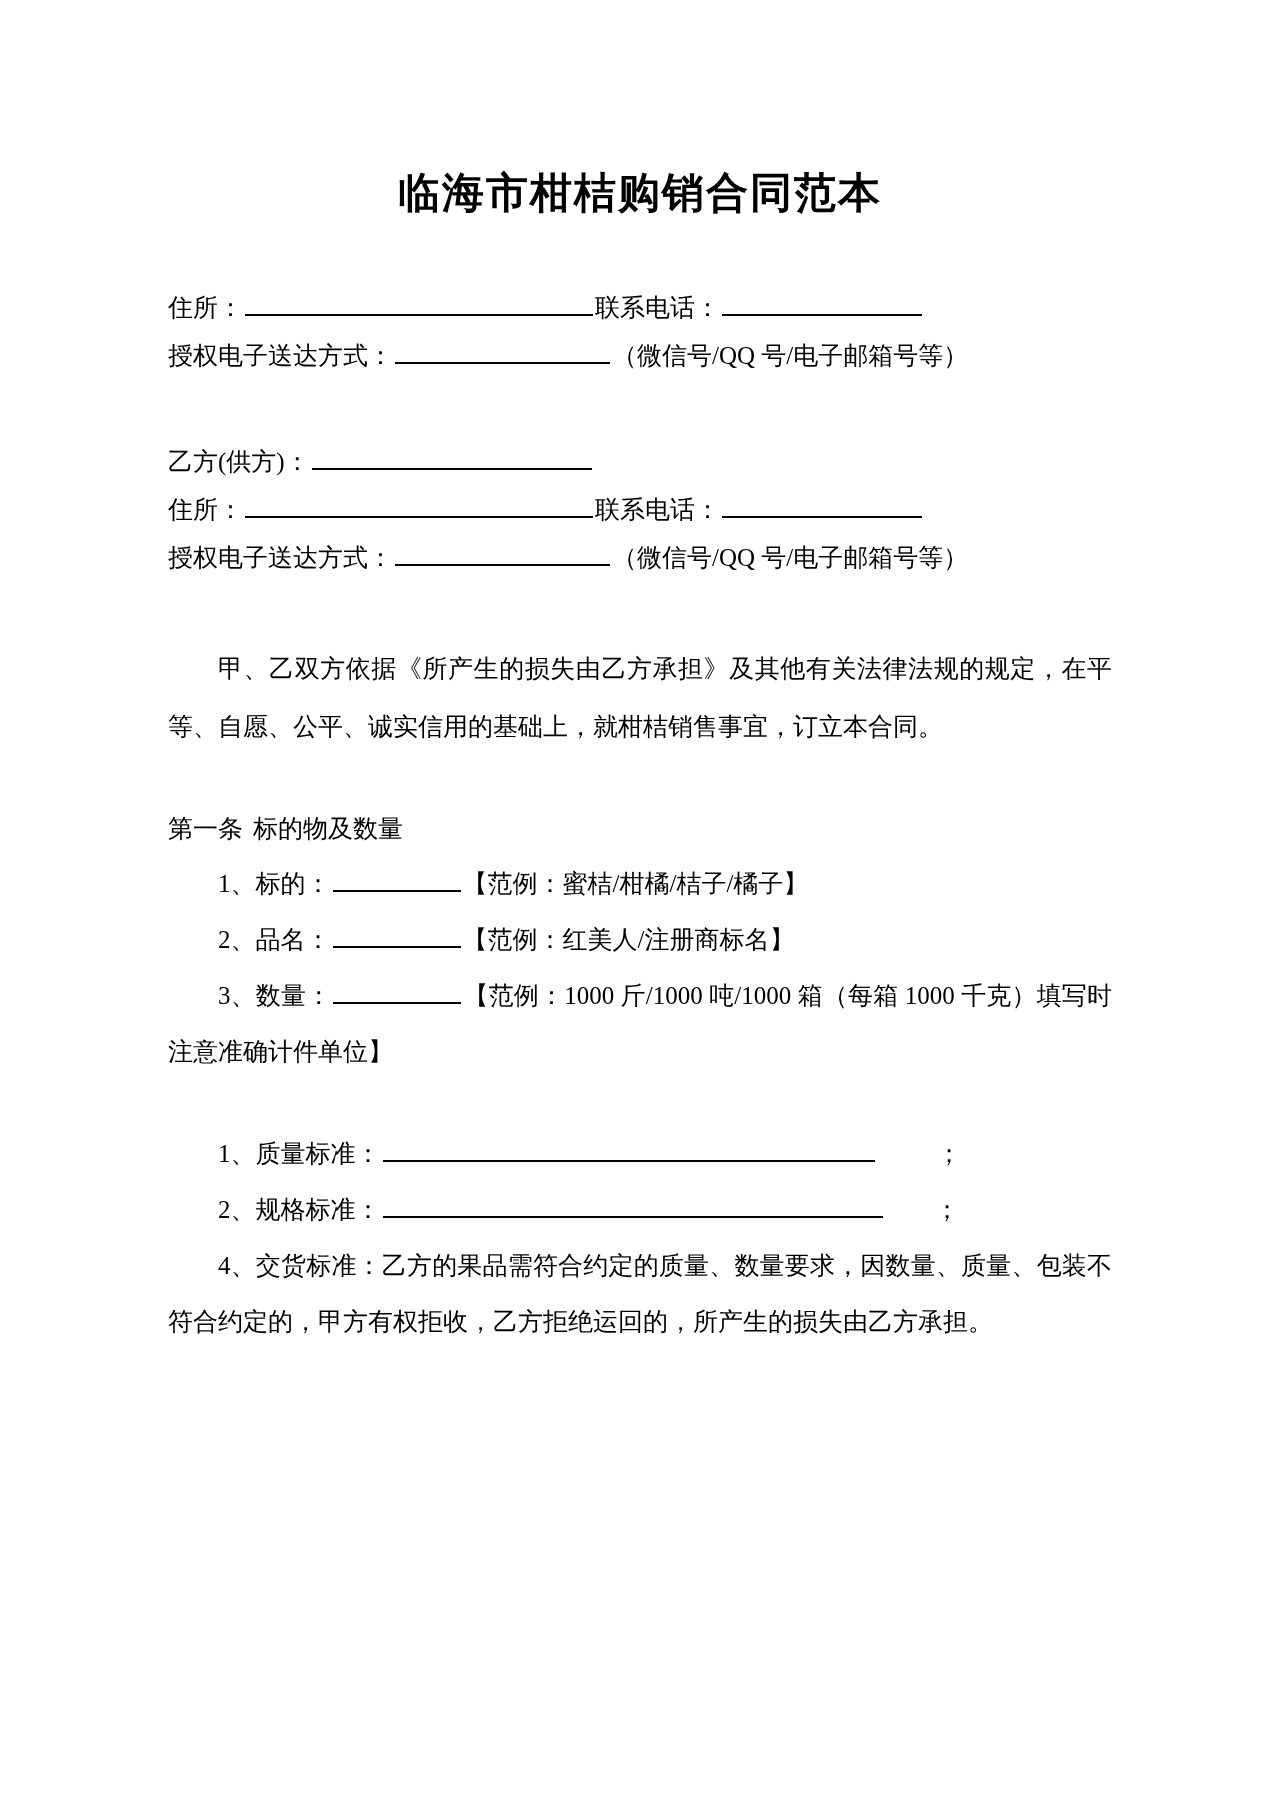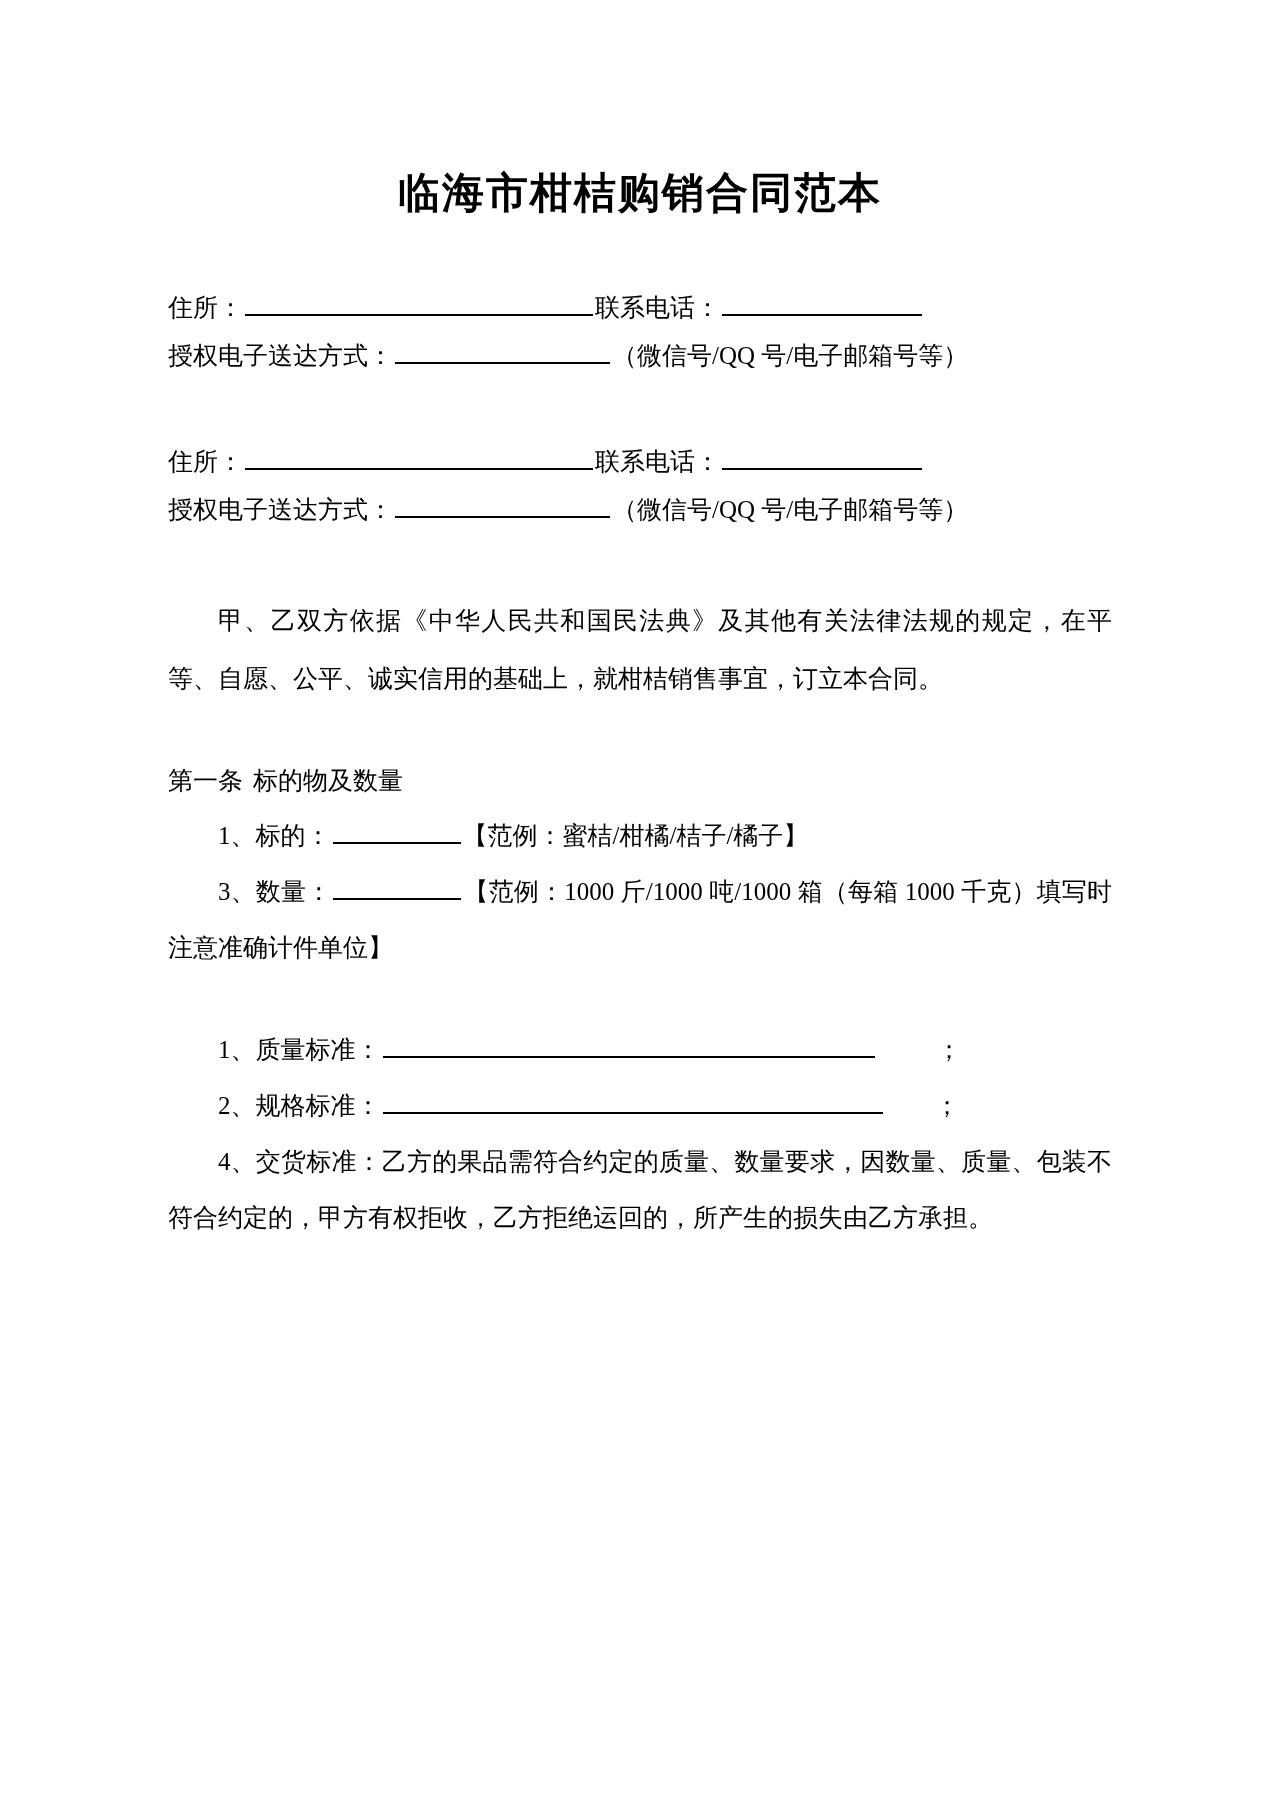--- a/index.html
+++ b/index.html
@@ -130,43 +130,49 @@
     <div class="field-row">
       <span class="label">住所：</span><span class="blank blank-w-348"></span><span class="label">联系电话：</span><span class="blank blank-w-200"></span>
     </div>
 
     <div class="field-row">
       <span class="label">授权电子送达方式：</span><span class="blank blank-w-215"></span><span class="note">（微信号/QQ 号/电子邮箱号等）</span>
     </div>
 
     <div class="gap-lg"></div>
 
+    <div class="field-row">
+      <span class="label">乙方(供方)：</span><span class="blank blank-w-280"></span>
+    </div>
 
     <div class="field-row">
       <span class="label">住所：</span><span class="blank blank-w-348"></span><span class="label">联系电话：</span><span class="blank blank-w-200"></span>
     </div>
 
     <div class="field-row">
       <span class="label">授权电子送达方式：</span><span class="blank blank-w-215"></span><span class="note">（微信号/QQ 号/电子邮箱号等）</span>
     </div>
 
     <div class="gap-lg"></div>
 
-    <p class="para para-indent">甲、乙双方依据《中华人民共和国民法典》及其他有关法律法规的规定，在平等、自愿、公平、诚实信用的基础上，就柑桔销售事宜，订立本合同。</p>
+    <p class="para para-indent">甲、乙双方依据《所产生的损失由乙方承担》及其他有关法律法规的规定，在平等、自愿、公平、诚实信用的基础上，就柑桔销售事宜，订立本合同。</p>
 
     <div class="spacer-2"></div>
 
     <div class="section-heading">
       <span class="sec-no">第一条</span><span>标的物及数量</span>
     </div>
 
     <div class="item item-nowrap">
       <span>1、标的：</span><span class="blank blank-w-128"></span><span>【范例：蜜桔/柑橘/桔子/橘子】</span>
     </div>
 
+    <div class="item item-nowrap">
+      <span>2、品名：</span><span class="blank blank-w-128"></span><span>【范例：红美人/注册商标名】</span>
+    </div>
 
     <div class="item">
       <span>3、数量：</span><span class="blank blank-w-128"></span><span>【范例：1000 斤/1000 吨/1000 箱（每箱 1000 千克）填写时注意准确计件单位】</span>
     </div>
 
     <div class="spacer-2"></div>
 
 
     <div class="item item-nowrap">
       <span>1、质量标准：</span><span class="blank blank-w-500"></span><span class="semi">；</span>

